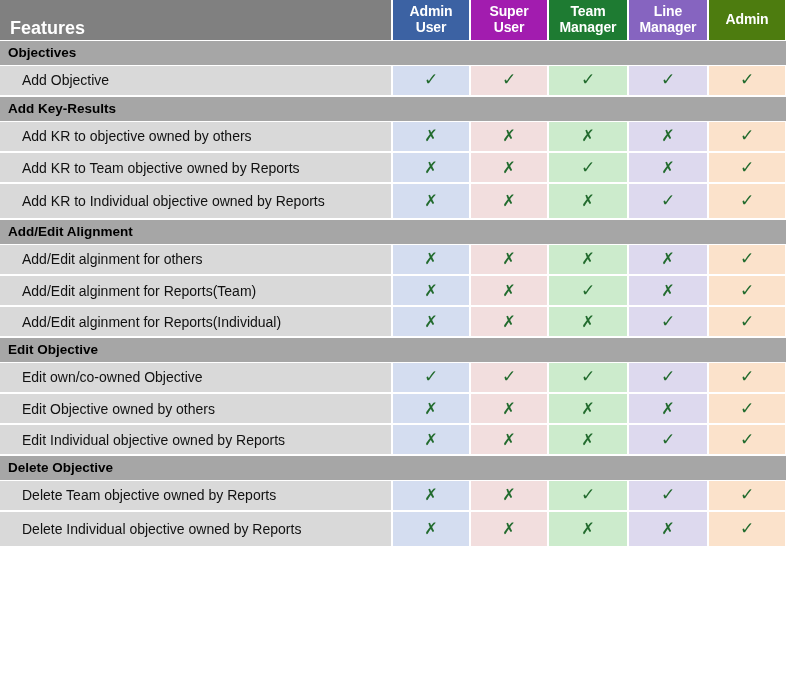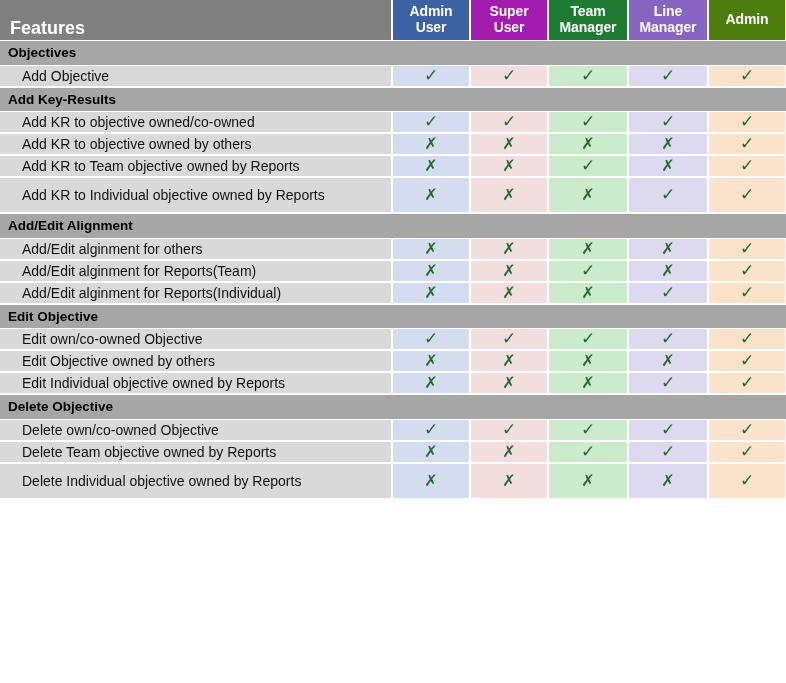--- a/index.html
+++ b/index.html
@@ -73,21 +73,21 @@
     box-sizing: border-box;
   }
   td.section-pad {
     background: #a6a6a6;
     border-top: 1px solid #ffffff;
     border-bottom: 1px solid #ffffff;
     box-sizing: border-box;
   }
 
   
-  tr.feature-row { height: 21px; }
+  tr.feature-row { height: 31px; }
   tr.feature-row.tall { height: 36px; }
 
   td.feature-label {
     background: #d9d9d9;
     color: #111111;
     font-size: 14px;
     text-align: left;
     padding: 0 6px 0 22px;
     vertical-align: middle;
     white-space: nowrap;
@@ -169,28 +169,20 @@
       </tr>
       <tr class="section-row">
         <td class="section-cell">Add Key-Results</td>
         <td class="section-pad"></td>
         <td class="section-pad"></td>
         <td class="section-pad"></td>
         <td class="section-pad"></td>
         <td class="section-pad"></td>
       </tr>
       <tr class="feature-row">
-        <td class="feature-label">Add KR to objective owned/co-owned</td>
-        <td class="perm" style="background: rgb(212, 221, 240);"><span class="mark yes">✓</span></td>
-        <td class="perm" style="background: rgb(242, 222, 222);"><span class="mark yes">✓</span></td>
-        <td class="perm" style="background: rgb(204, 235, 204);"><span class="mark yes">✓</span></td>
-        <td class="perm" style="background: rgb(221, 217, 238);"><span class="mark yes">✓</span></td>
-        <td class="perm" style="background: rgb(251, 226, 203);"><span class="mark yes">✓</span></td>
-      </tr>
-      <tr class="feature-row">
         <td class="feature-label">Add KR to objective owned by others</td>
         <td class="perm" style="background: rgb(212, 221, 240);"><span class="mark no">✗</span></td>
         <td class="perm" style="background: rgb(242, 222, 222);"><span class="mark no">✗</span></td>
         <td class="perm" style="background: rgb(204, 235, 204);"><span class="mark no">✗</span></td>
         <td class="perm" style="background: rgb(221, 217, 238);"><span class="mark no">✗</span></td>
         <td class="perm" style="background: rgb(251, 226, 203);"><span class="mark yes">✓</span></td>
       </tr>
       <tr class="feature-row">
         <td class="feature-label">Add KR to Team objective owned by Reports</td>
         <td class="perm" style="background: rgb(212, 221, 240);"><span class="mark no">✗</span></td>
@@ -273,28 +265,20 @@
       </tr>
       <tr class="section-row">
         <td class="section-cell">Delete Objective</td>
         <td class="section-pad"></td>
         <td class="section-pad"></td>
         <td class="section-pad"></td>
         <td class="section-pad"></td>
         <td class="section-pad"></td>
       </tr>
       <tr class="feature-row">
-        <td class="feature-label">Delete own/co-owned Objective</td>
-        <td class="perm" style="background: rgb(212, 221, 240);"><span class="mark yes">✓</span></td>
-        <td class="perm" style="background: rgb(242, 222, 222);"><span class="mark yes">✓</span></td>
-        <td class="perm" style="background: rgb(204, 235, 204);"><span class="mark yes">✓</span></td>
-        <td class="perm" style="background: rgb(221, 217, 238);"><span class="mark yes">✓</span></td>
-        <td class="perm" style="background: rgb(251, 226, 203);"><span class="mark yes">✓</span></td>
-      </tr>
-      <tr class="feature-row">
         <td class="feature-label">Delete Team objective owned by Reports</td>
         <td class="perm" style="background: rgb(212, 221, 240);"><span class="mark no">✗</span></td>
         <td class="perm" style="background: rgb(242, 222, 222);"><span class="mark no">✗</span></td>
         <td class="perm" style="background: rgb(204, 235, 204);"><span class="mark yes">✓</span></td>
         <td class="perm" style="background: rgb(221, 217, 238);"><span class="mark yes">✓</span></td>
         <td class="perm" style="background: rgb(251, 226, 203);"><span class="mark yes">✓</span></td>
       </tr>
       <tr class="feature-row tall">
         <td class="feature-label">Delete Individual objective owned by Reports</td>
         <td class="perm" style="background: rgb(212, 221, 240);"><span class="mark no">✗</span></td>

